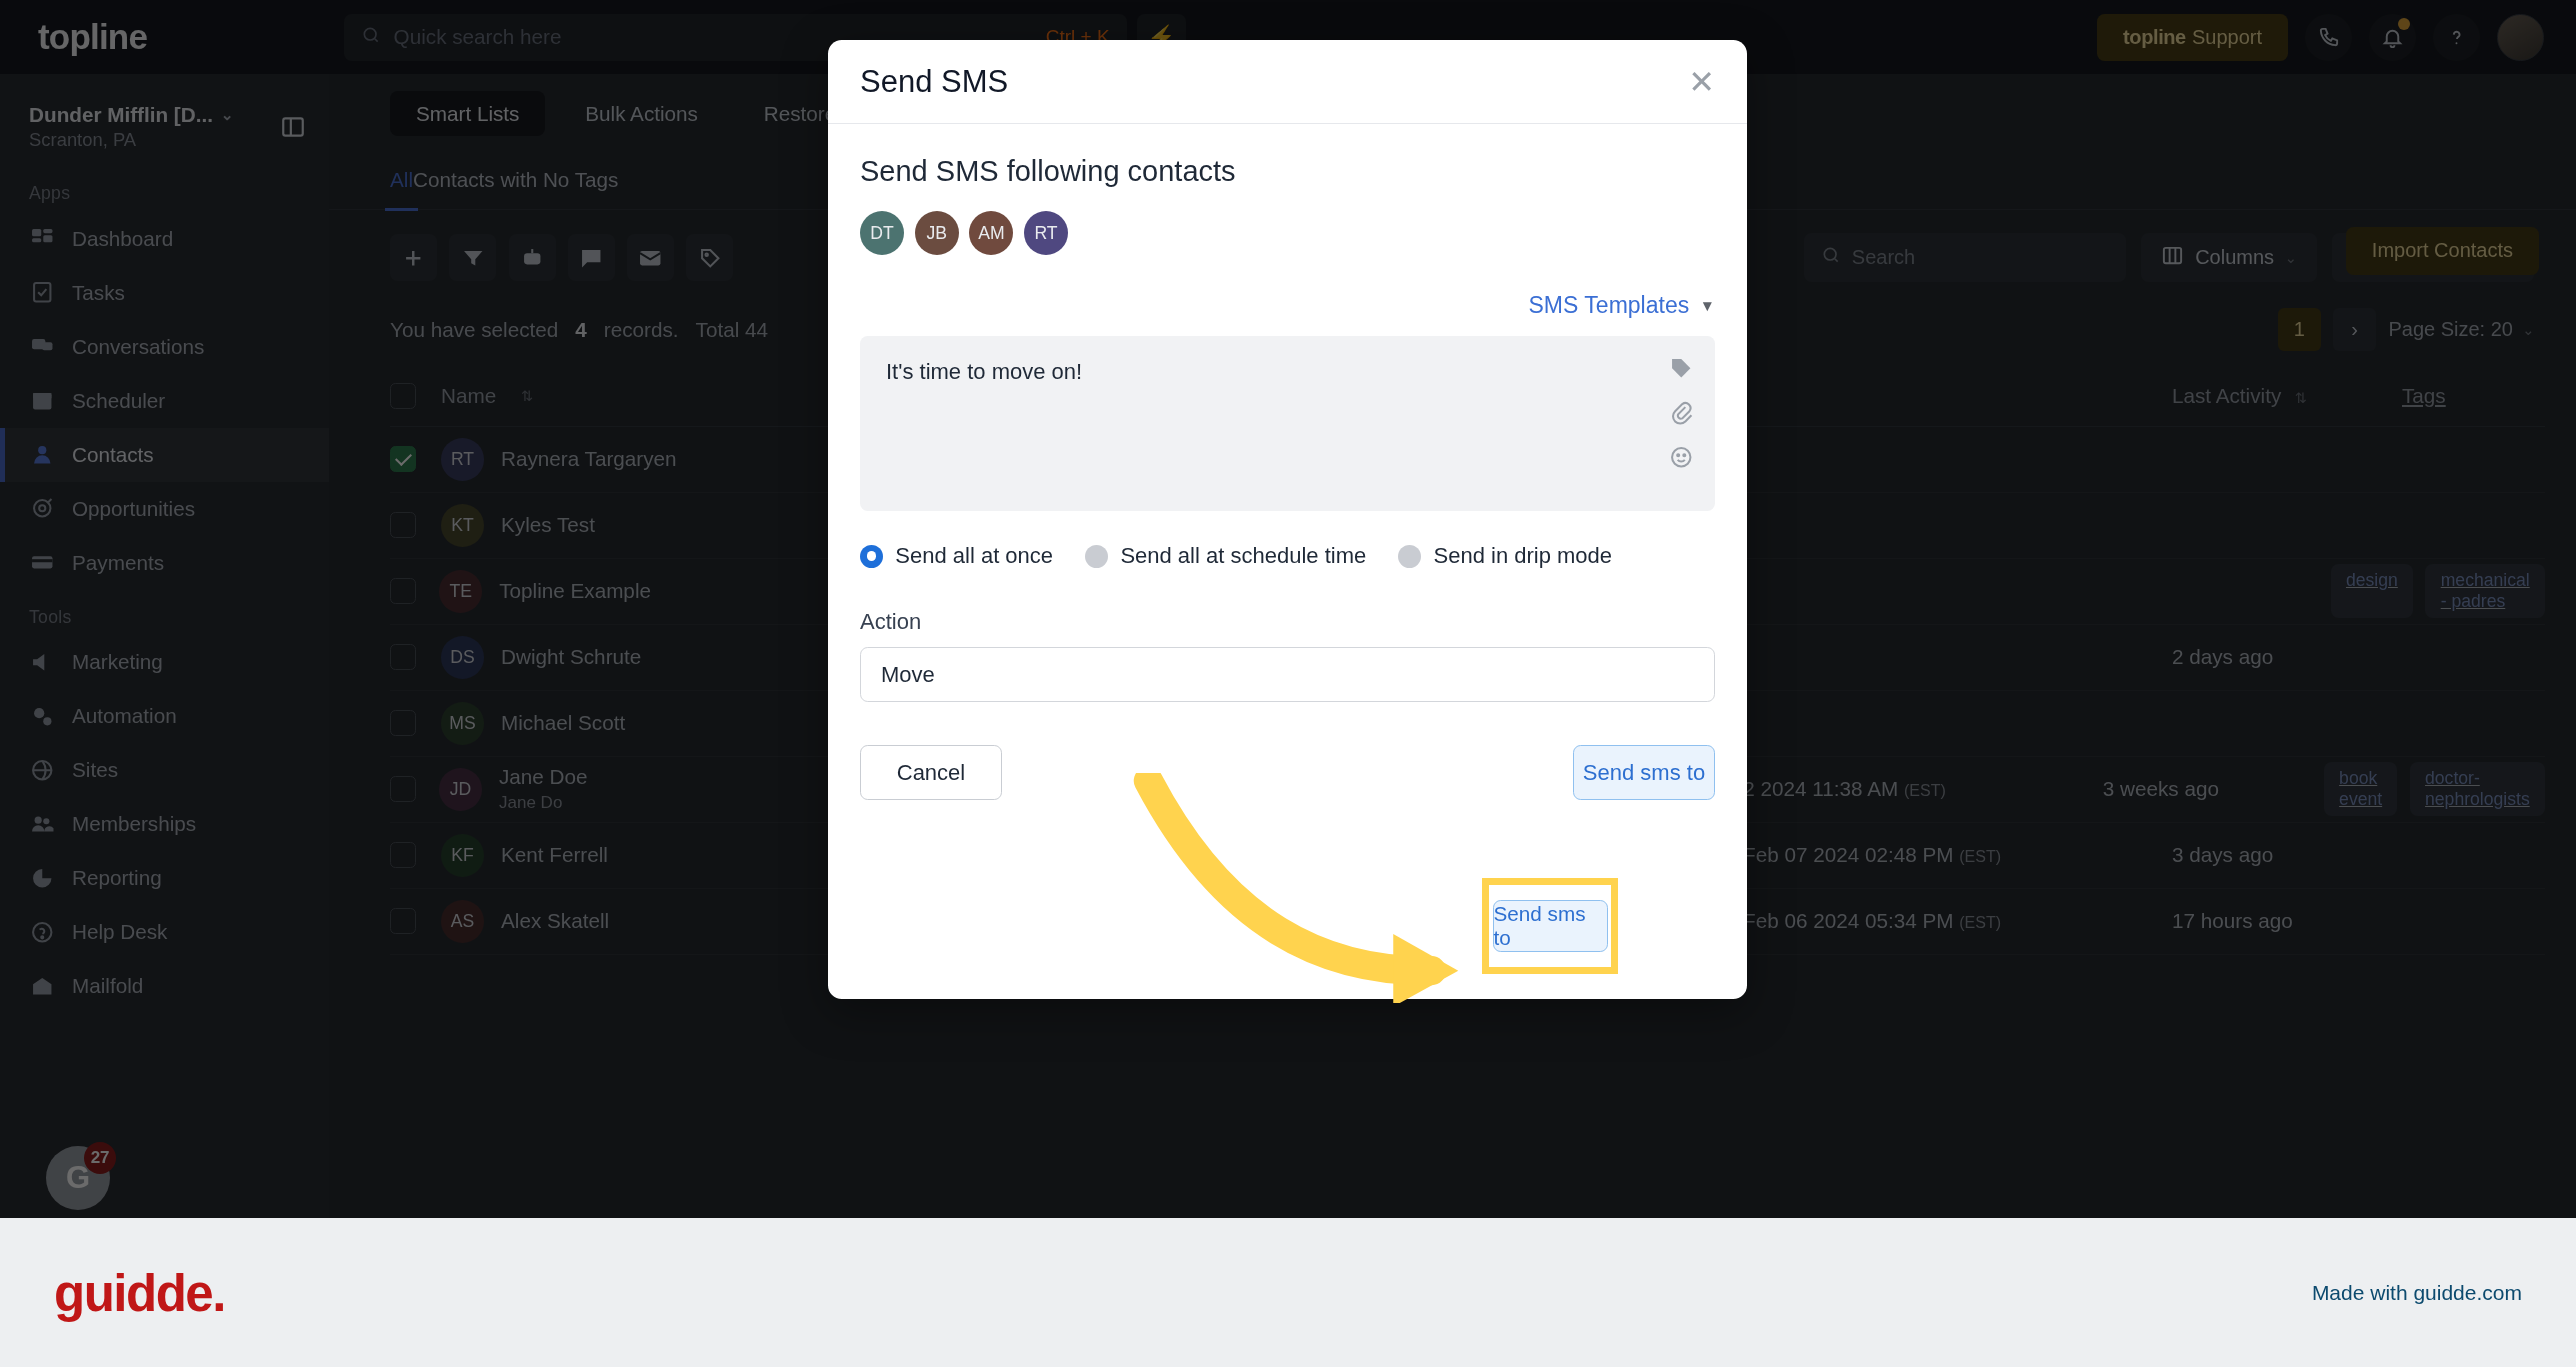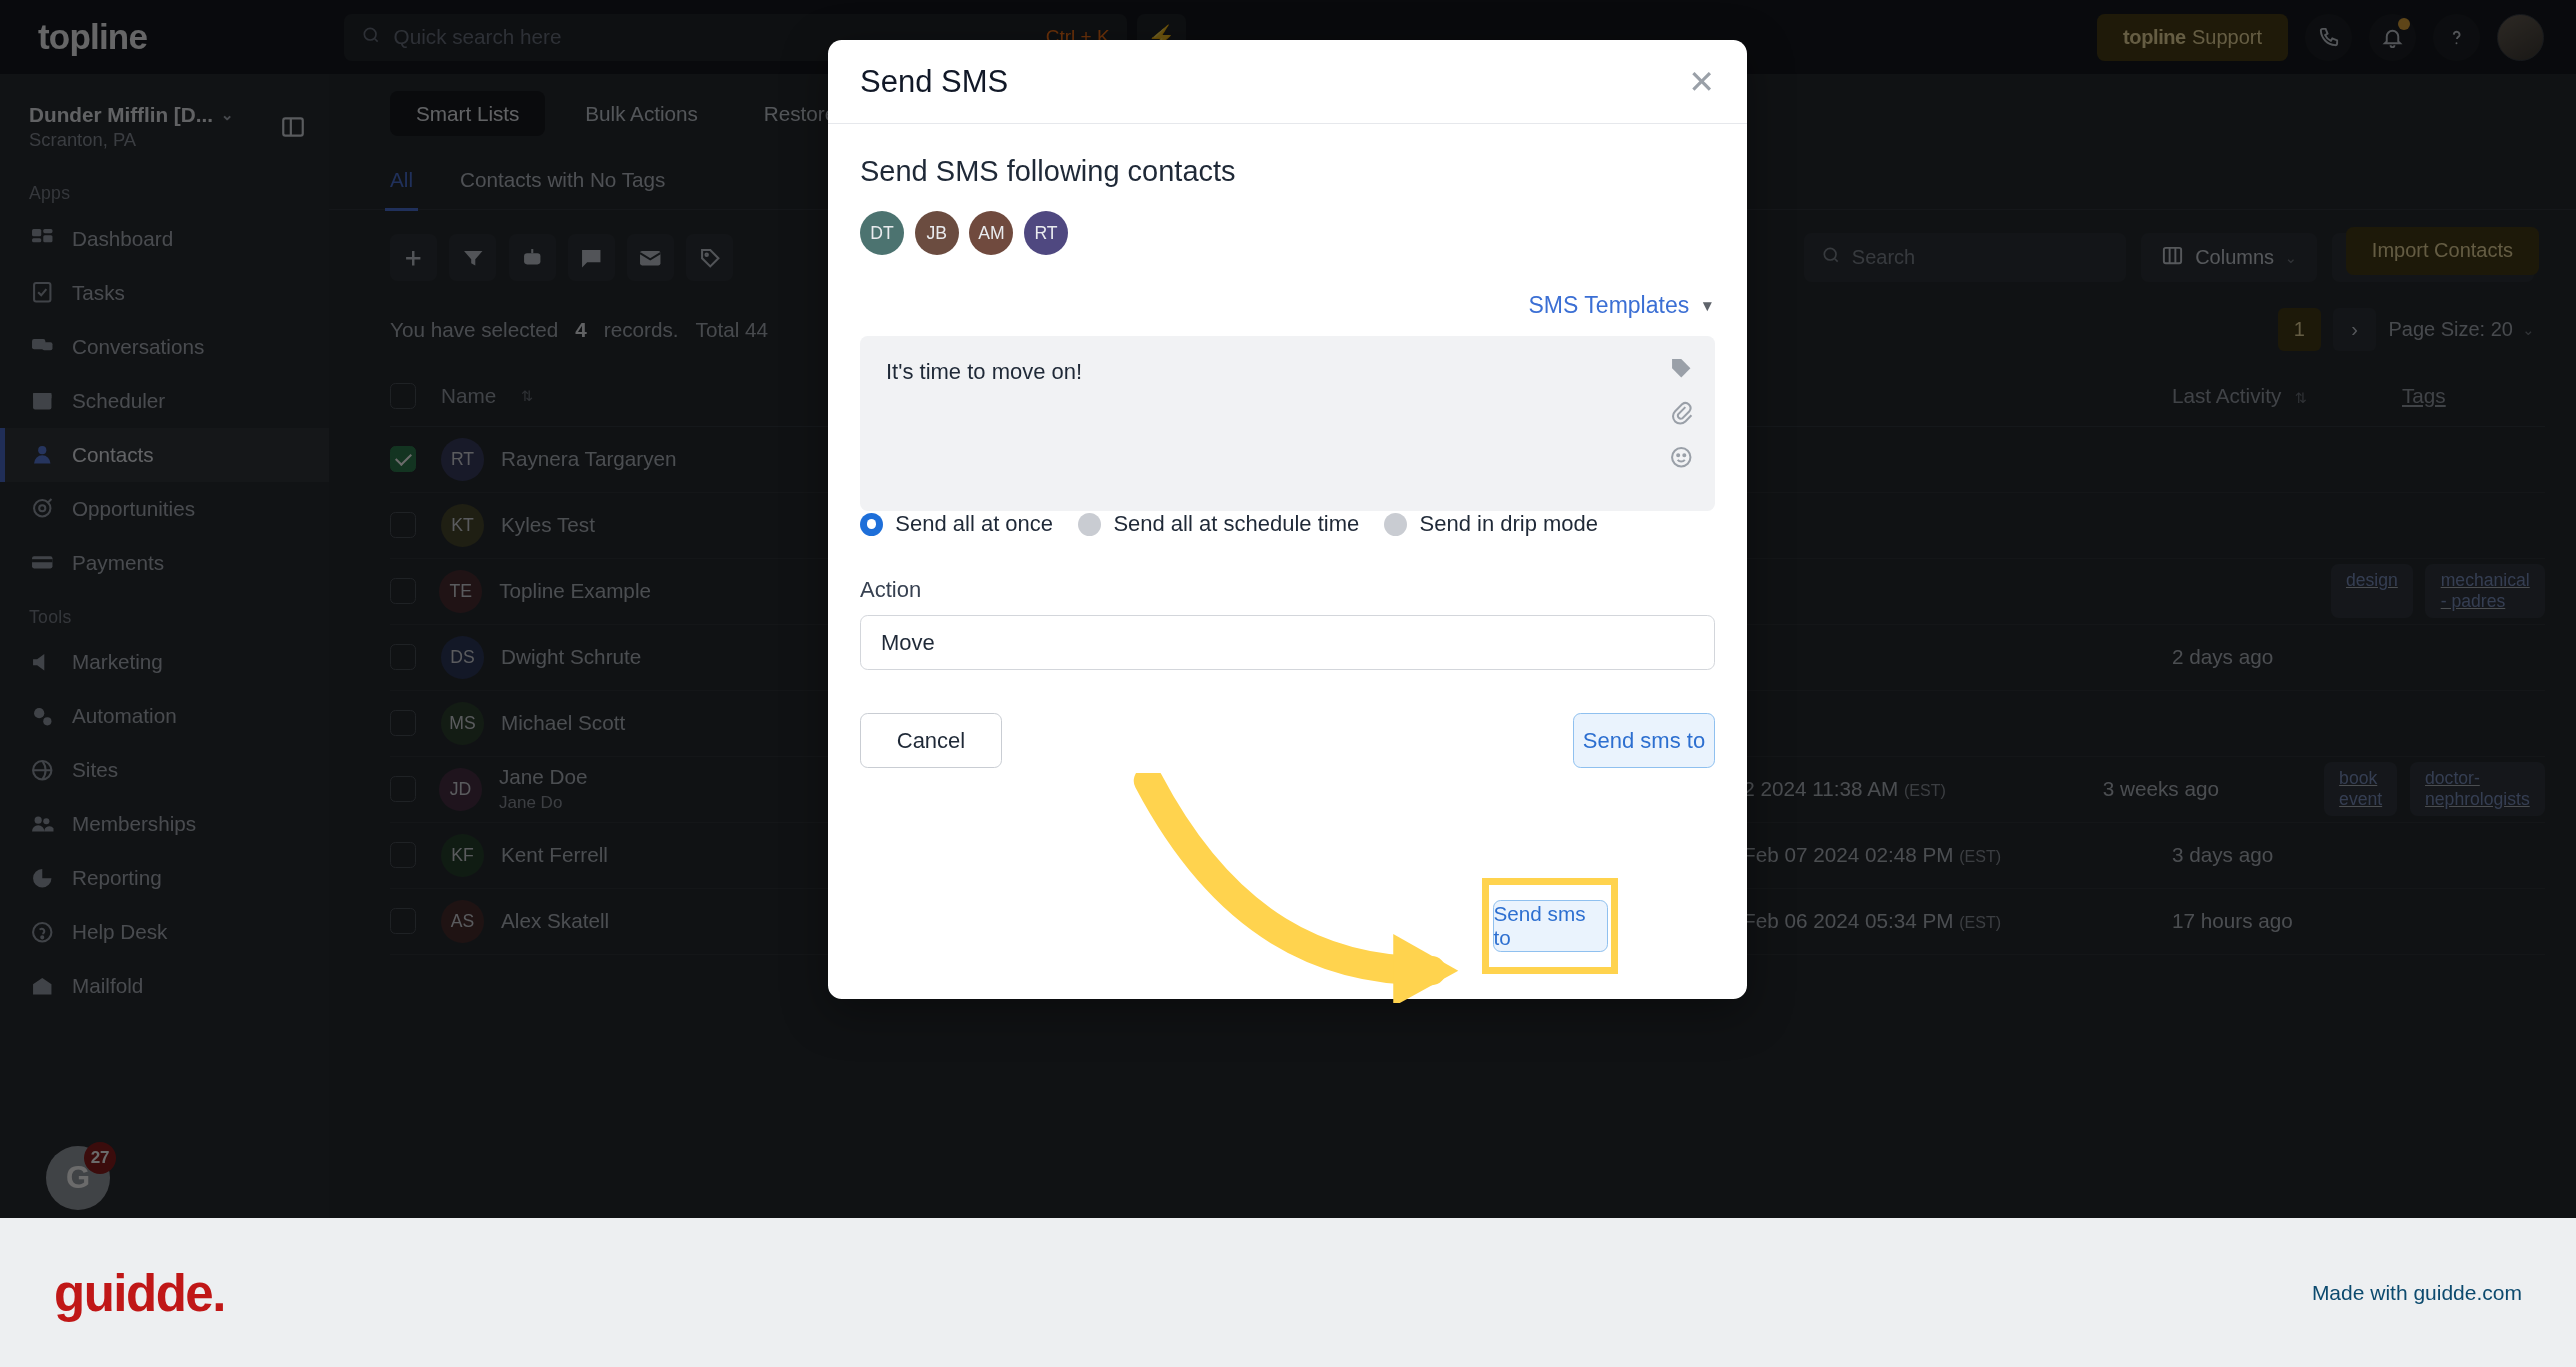--- a/index.html
+++ b/index.html
@@ -110,21 +110,21 @@
 
   
   .main { position:absolute; top:74px; left:329px; right:0; bottom:0; background:#282c31;}
   .tabs-row { display:flex; align-items:center; gap: 13.8px; padding: 17px 31px 0 61px; }
   .tab-pill {
     padding: 10.7px 26px; border-radius: 7.7px; font-size:20.7px; color:#c6ccd5;
   }
   .tab-pill.sel { background:#181b20; color:#e7eaef; }
 
   .subtabs {
-    display:flex; align-items:flex-end; gap: 47px;
+    display:flex; align-items:flex-end; 
     padding: 23px 31px 0 61px; border-bottom: 1.5px solid #33383e;
     height: 74px;
   }
   .subtab { font-size:20.7px; color:#b9bfc8; padding-bottom: 17px; position:relative;}
   .subtab.sel { color:#4d74d8; }
   .subtab.sel:after{content:"";position:absolute;left:-4.6px;right:-4.6px;bottom:-1.5px;height:3.1px;background:#4d74d8;}
 
   .import-btn {
     position:absolute; right:37px; top: 153px;
     padding: 12.3px 26px; border-radius: 7.7px; background:#463c16;
@@ -230,21 +230,21 @@
   .tmpl-row{ display:flex; justify-content:flex-end; margin-top: 37px;}
   .tmpl-link{ color:#3b6fd4; font-size:23px; display:flex; align-items:center; gap:10.7px;}
   .tmpl-link .cv{ font-size:15.3px; color:#5f646b; }
   .msg-box{
     margin-top: 17px; height: 175px; background:#f1f2f4; border-radius:7.7px;
     position:relative; padding: 23px 26px;
   }
   .msg-text{ font-size:22px; color:#1f2937; }
   .msg-icons{ position:absolute; right:21.4px; top:20px; display:flex; flex-direction:column; gap:17px; color:#9aa0a8;}
   .msg-icons svg{ width:24.5px; height:24.5px; }
-  .radio-row{ display:flex; align-items:center; gap:25px; }
+  .radio-row{ display:flex; align-items:center; gap:32px; margin-top: 32px; }
   .rad-item{ display:flex; align-items:center; gap:12.3px; font-size:22px; color:#1f2937; }
   .rad { width:23px; height:23px; border-radius:50%; background:#c9ccd2; flex:none;}
   .rad.on{ background:#1e6fd9; position:relative;}
   .rad.on:after{content:"";position:absolute;left:6.9px;top:6.9px;width:9.2px;height:9.2px;border-radius:50%;background:#fff;}
   .act-label{ margin-top: 40px; font-size: 22px; color:#374151; }
   .act-input{
     margin-top: 12.3px; height: 55px; border: 0.8px solid #d3d6db; border-radius:7.7px;
     display:flex; align-items:center; padding: 0 20px; font-size:22px; color:#1f2937;
   }
   .m-foot{ display:flex; align-items:flex-end; justify-content:space-between; padding: 43px 32px 0 32px; }

